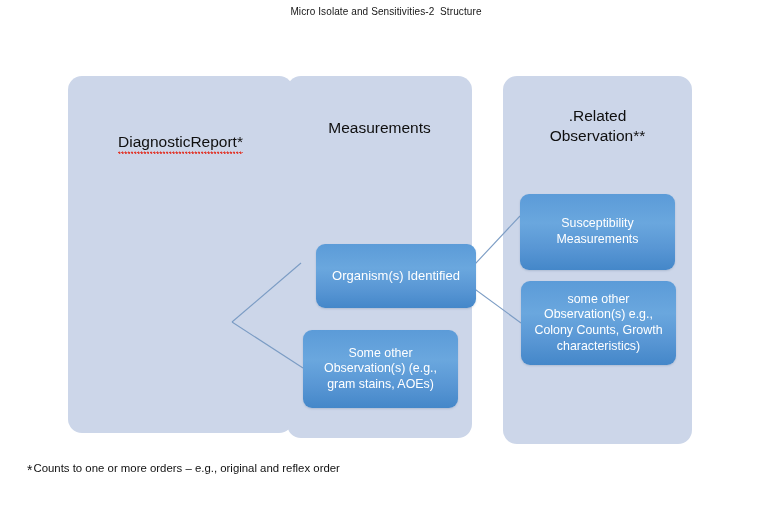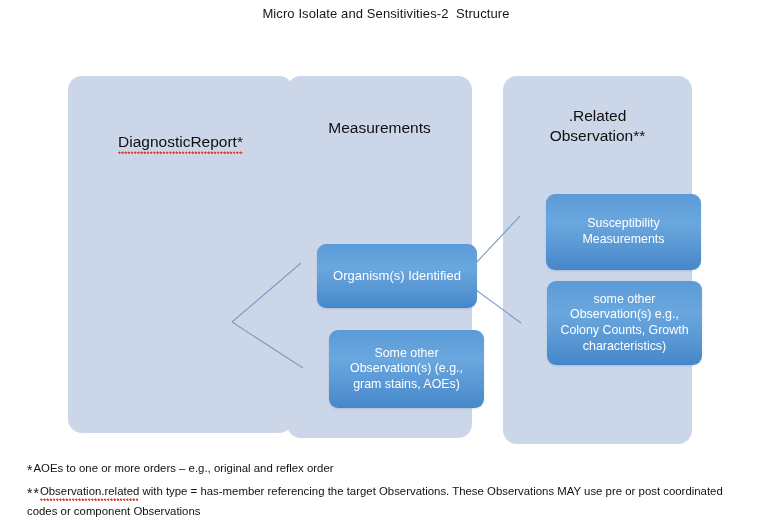--- a/index.html
+++ b/index.html
@@ -22,21 +22,21 @@
     height: 519px;
   }
 
   
   .diagram-title {
     position: absolute;
     left: 0;
     top: 6px;
     width: 772px;
     text-align: center;
-    font-size: 13px;
+    font-size: 10px;
     color: #161616;
     letter-spacing: 0.1px;
     white-space: pre;
   }
 
   
   .panel {
     position: absolute;
     background: #ccd6e9;
     border-radius: 14px;
@@ -67,21 +67,20 @@
     display: flex;
     align-items: center;
     justify-content: center;
     color: #ffffff;
     font-size: 13px;
     line-height: 1.26;
     text-align: center;
     white-space: pre-line;
     padding: 0 7px;
     box-sizing: border-box;
-    margin-left: 26px;
   }
   .node.small { font-size: 12.4px; }
 
   
   #connectors {
     position: absolute;
     left: 0;
     top: 0;
     width: 772px;
     height: 519px;
@@ -129,35 +128,32 @@
     <line x1="232" y1="322" x2="301" y2="263" stroke="#7b9cc4" stroke-width="1.1"></line>
 
     <line x1="232" y1="322" x2="303" y2="368" stroke="#7b9cc4" stroke-width="1.1"></line>
 
     <line x1="461" y1="279" x2="520" y2="216" stroke="#7b9cc4" stroke-width="1.1"></line>
 
     <line x1="461" y1="279" x2="521" y2="323" stroke="#7b9cc4" stroke-width="1.1"></line>
   </svg>
 
 
-  <div class="node" style="left:291px; top:244px; width:160px; height:64px;">Organism(s) Identified</div>
+  <div class="node" style="left:316px; top:244px; width:160px; height:64px;">Organism(s) Identified</div>
 
   <div class="node small" style="left:303px; top:330px; width:155px; height:78px;">Some other
 Observation(s) (e.g.,
 gram stains, AOEs)</div>
 
   <div class="node small" style="left:520px; top:194px; width:155px; height:76px;">Susceptibility
 Measurements</div>
 
   <div class="node small" style="left:521px; top:281px; width:155px; height:84px;">some other
 Observation(s) e.g.,
 Colony Counts, Growth
 characteristics)</div>
 
   <div class="footnote" style="left:27px; top:460px; width:700px;">
-    <span class="fn-star">*</span><span class="fn-body">AOEs to one or more orders – e.g., original and reflex order</span>
+    <span class="fn-star">*</span><span class="fn-body">Counts to one or more orders – e.g., original and reflex order</span>
   </div>
 
-  <div class="footnote" style="left:27px; top:483px; width:718px;">
-    <span class="fn-star">**</span><span class="spell">Observation.related</span><span class="fn-body"> with type = has-member referencing the target Observations. These Observations MAY use pre or post coordinated codes or component Observations</span>
-  </div>
 
 </div>
 
 </body></html>

